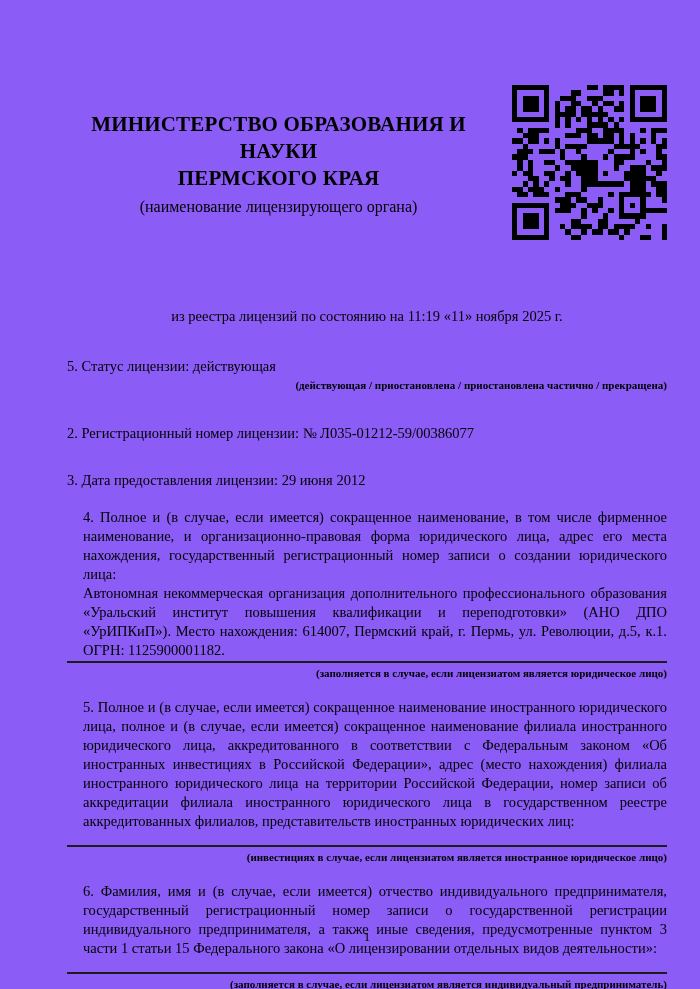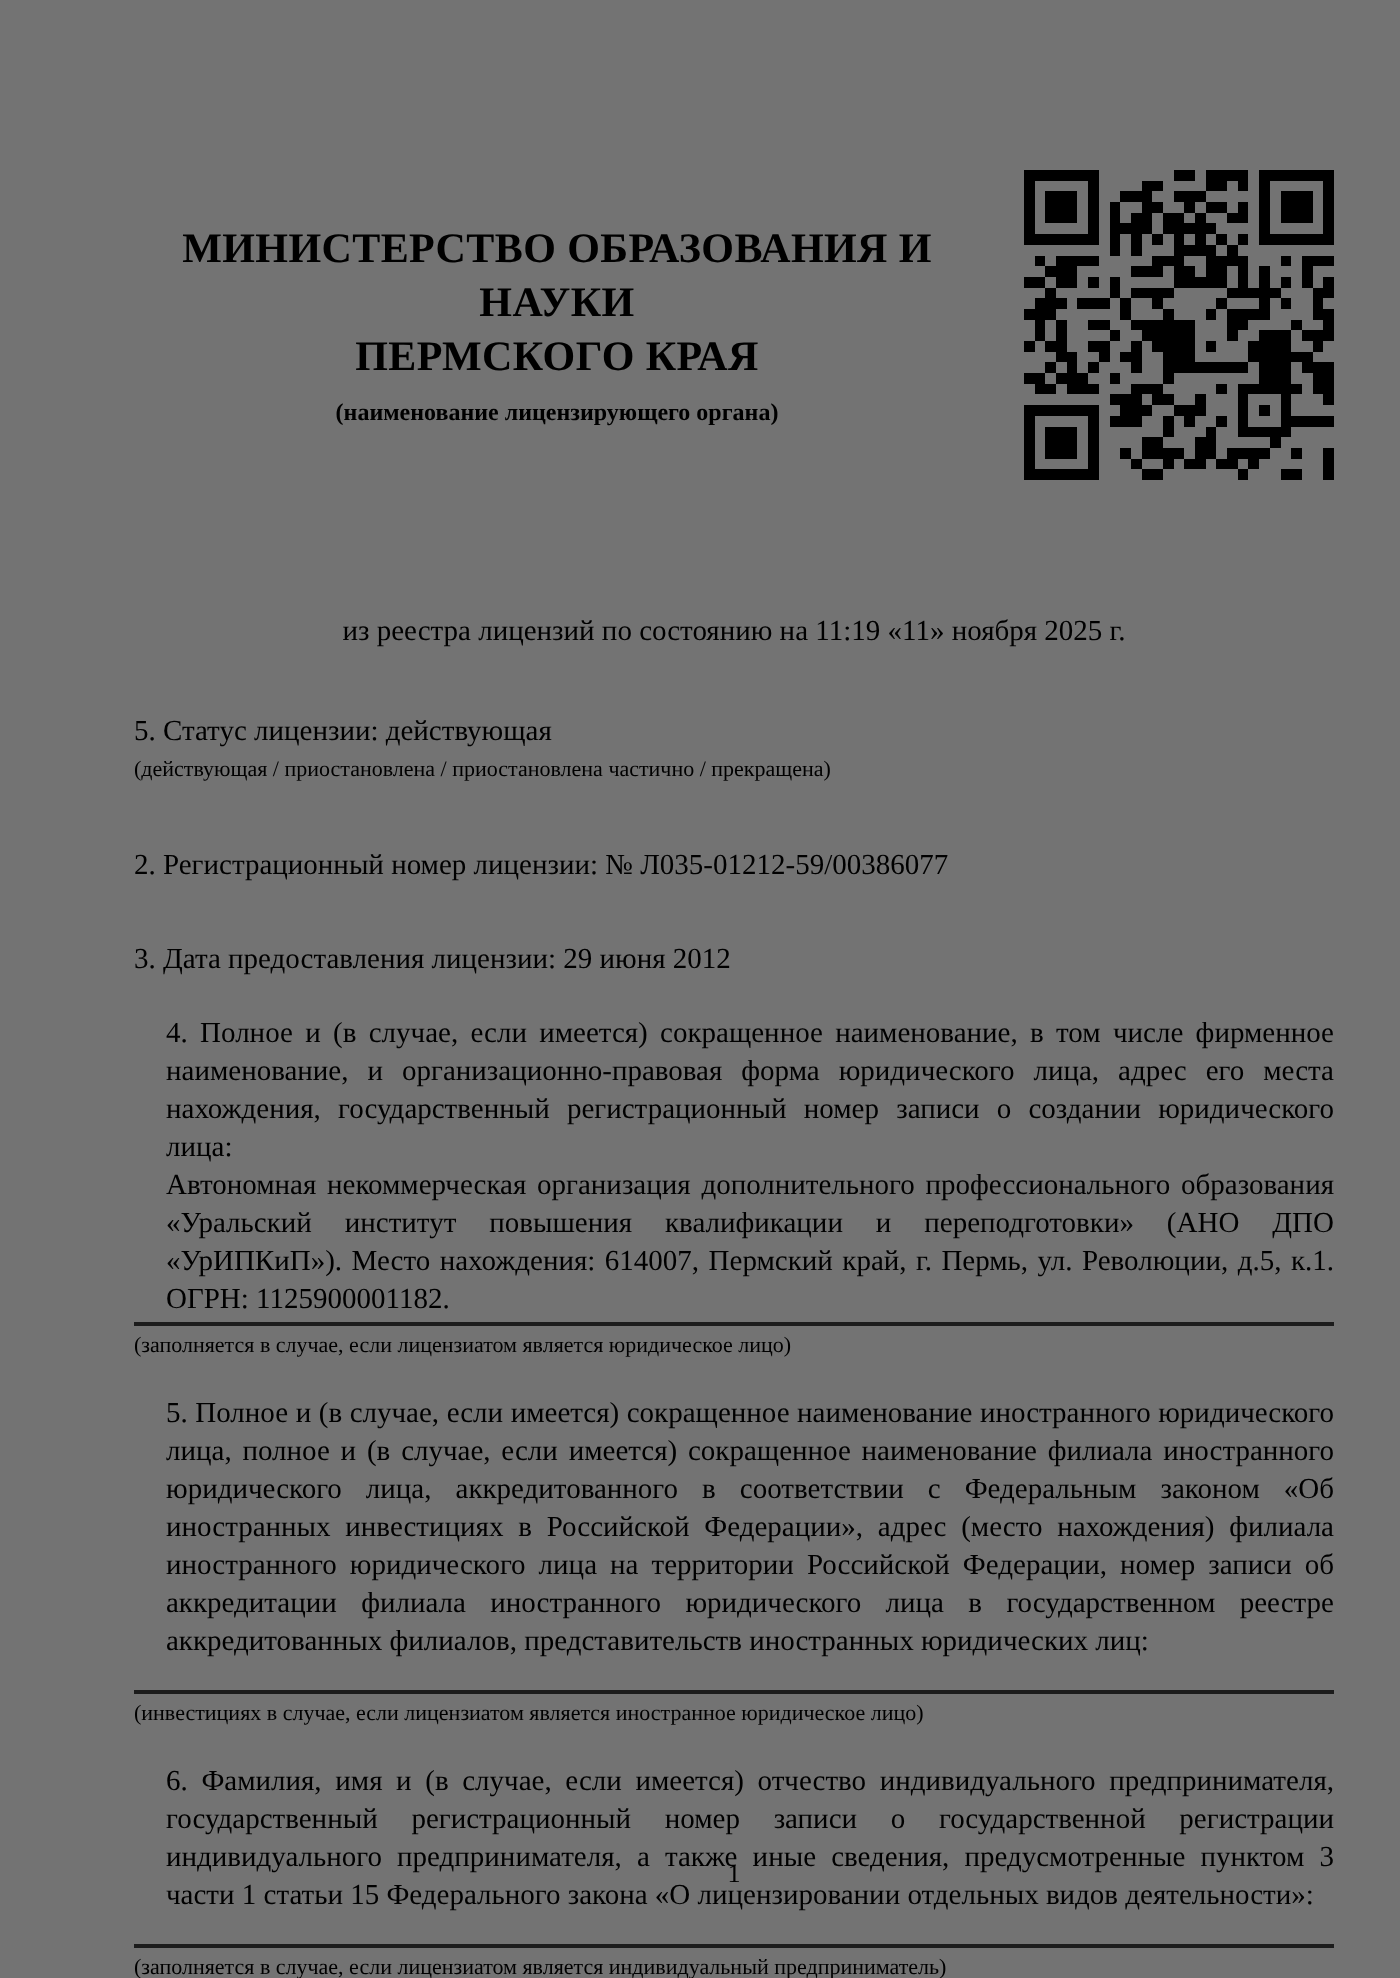--- a/index.html
+++ b/index.html
@@ -1,38 +1,38 @@
 <!DOCTYPE html>
 <html lang="ru"><head>
 <meta charset="utf-8">
 <style>
   html,body{margin:0;padding:0;background:#ffffff;}
   .page{
     position:relative;
     width:700px;height:989px;
-    background:#737373;
+    background:#8b5cf6;
     box-sizing:border-box;
     padding:85px 33px 0 67px;
     font-family:"Liberation Serif","DejaVu Serif",serif;
     color:#000;
     overflow:hidden;
   }
   
   .top-row{display:flex;align-items:center;height:155px;}
   .ministry{flex:1;text-align:center;padding-right:22px;}
   .ministry-name{font-size:21px;font-weight:bold;line-height:27px;letter-spacing:.2px;}
-  .ministry-caption{font-size:12px;line-height:15px;margin-top:7px;font-weight:bold;}
+  .ministry-caption{font-size:16px;line-height:15px;margin-top:7px;}
   .qr-box{width:155px;height:155px;flex:0 0 auto;}
   .qr-box svg{width:100%;height:100%;display:block;}
   
   .doc-title{margin-top:66px;text-align:center;font-size:14.5px;line-height:20px;}
   
   .line-item{font-size:14.5px;line-height:19px;}
   .para{font-size:14.5px;line-height:19px;text-align:justify;margin-left:16px;}
-  .center-cap{font-size:11px;line-height:14px;text-align:left;}
+  .center-cap{font-size:11px;line-height:14px;text-align:right;font-weight:bold;}
   .mt-item{margin-top:18px;}
   .mt-first{margin-top:31px;}
   .rule{border:0;border-top:2px solid #1c1c1c;margin:1px 0 0 0;}
   .rule-gap{margin-top:14px;}
   .cap-after-rule{margin-top:3px;}
   .pagenum{
     position:absolute;left:67px;right:33px;bottom:44px;
     text-align:center;font-size:13px;
   }
 </style>

